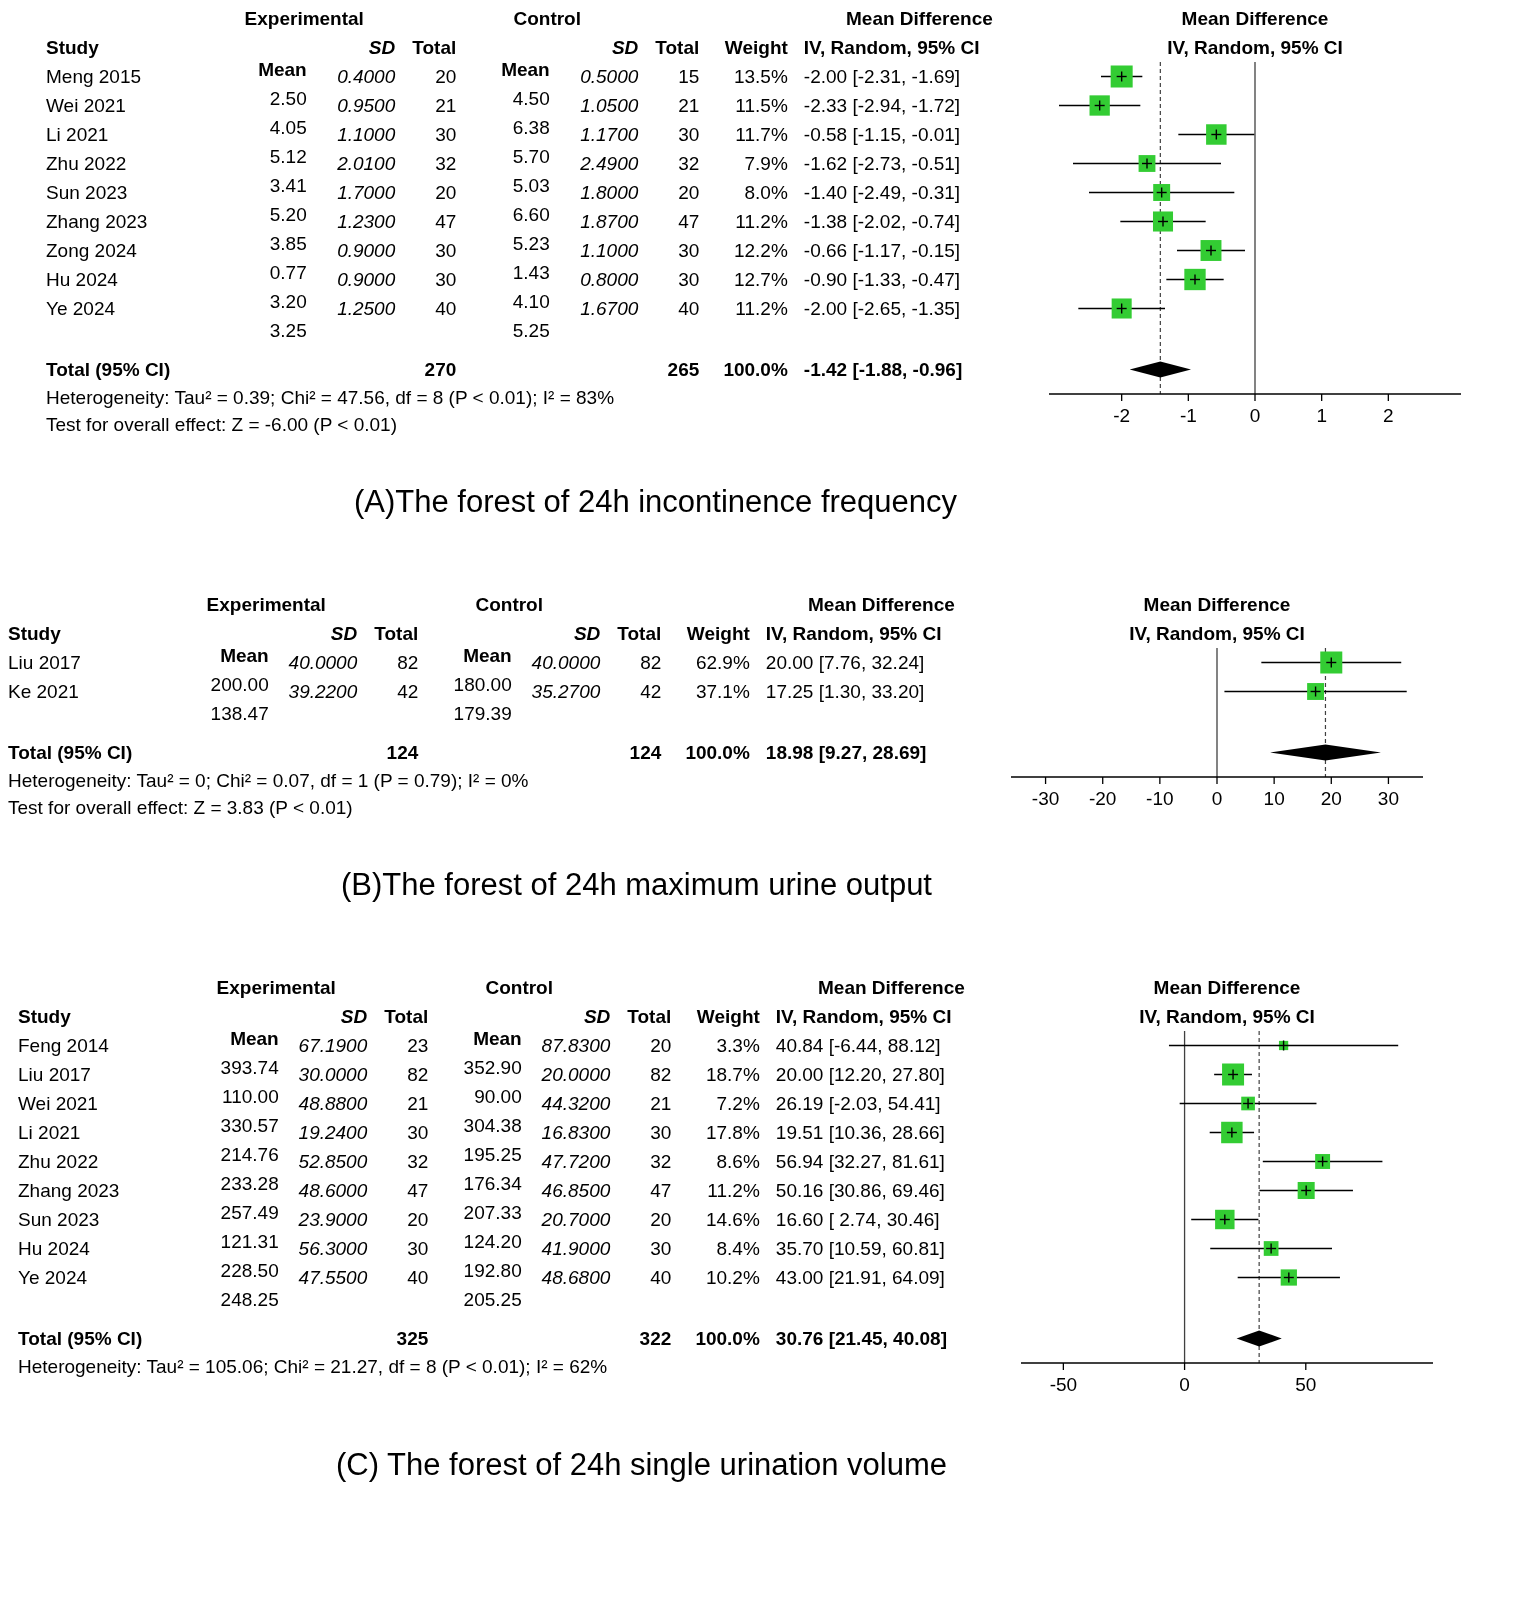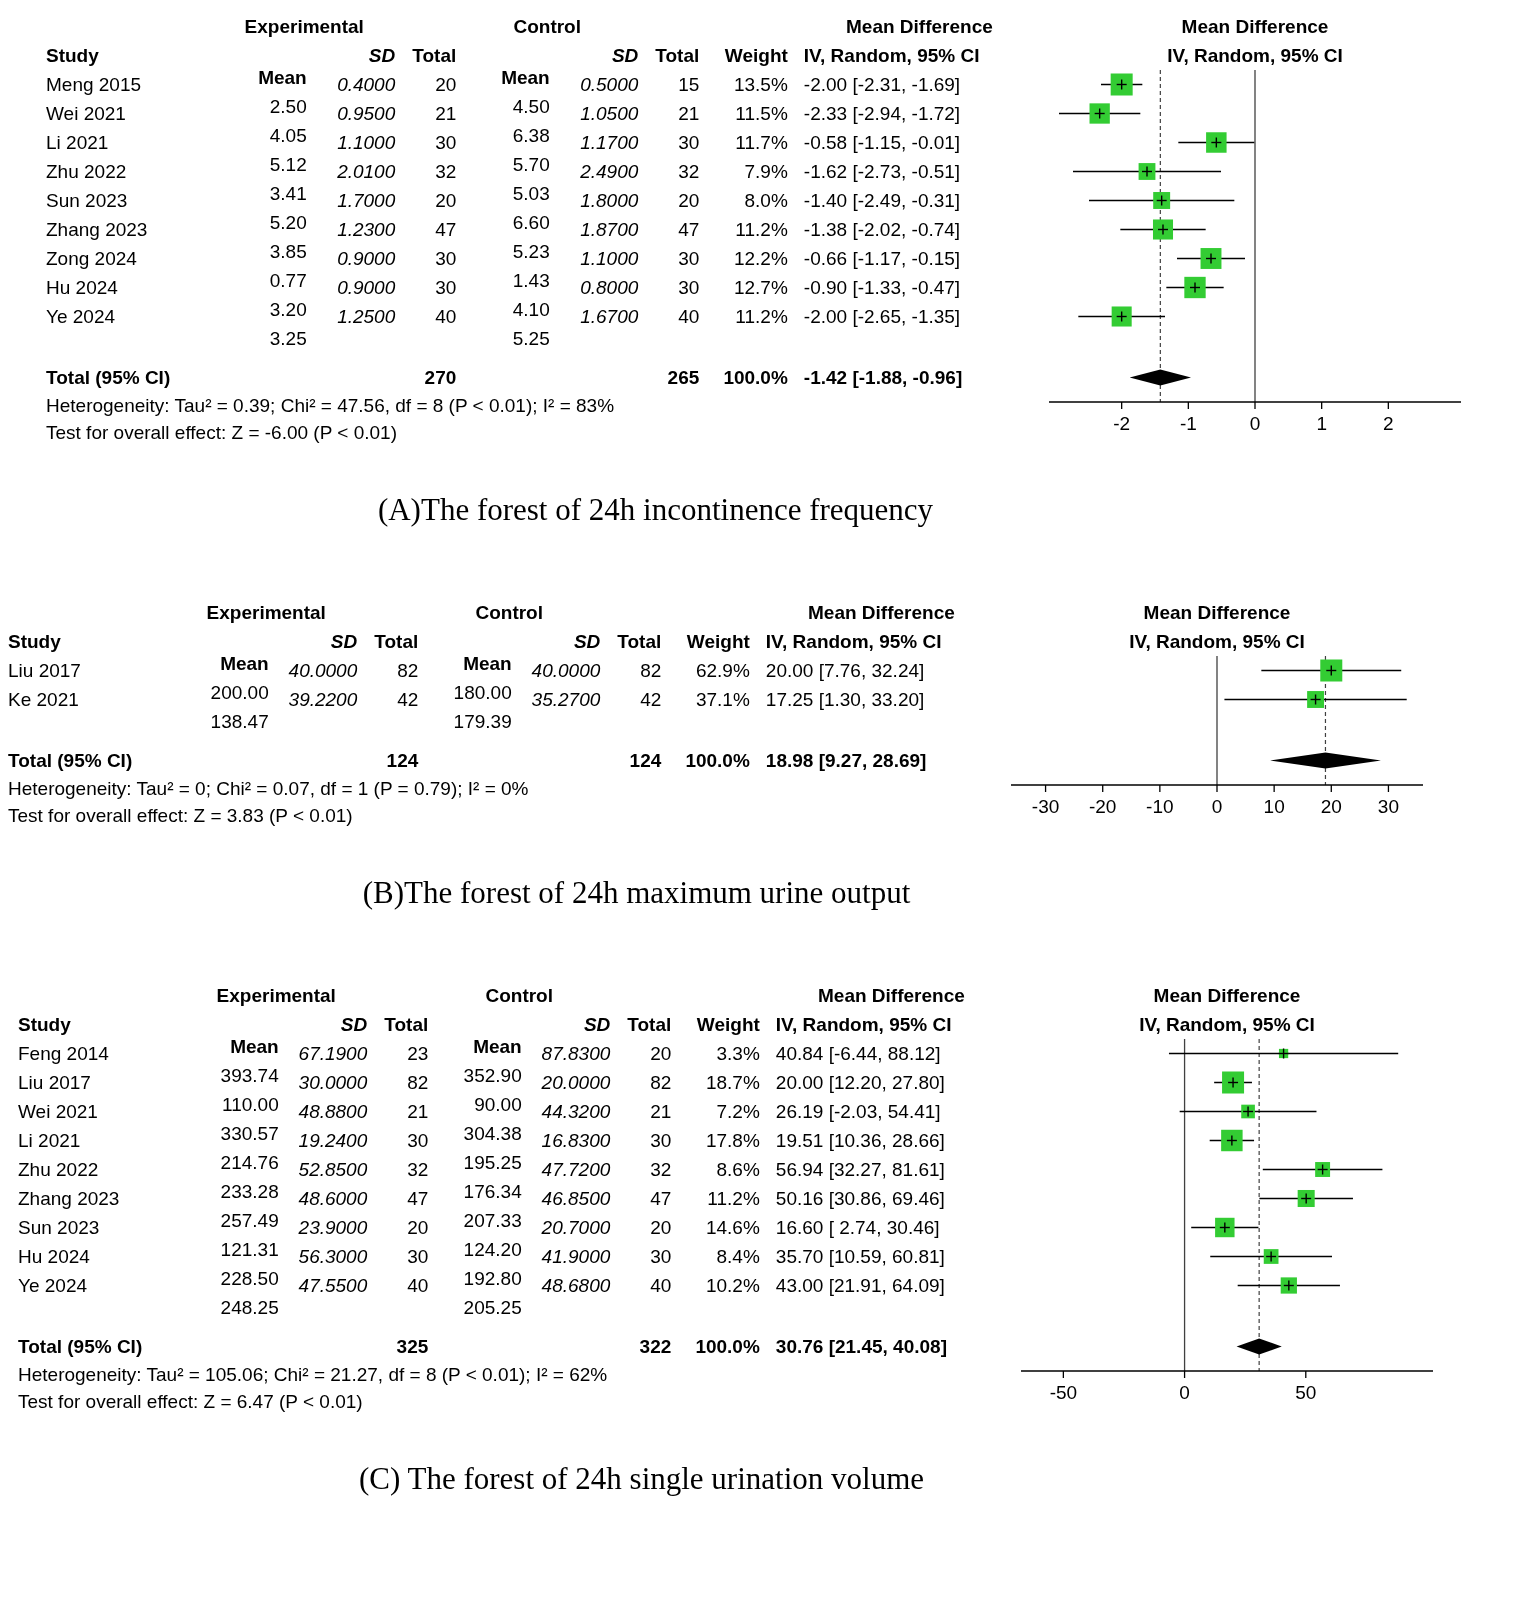--- a/index.html
+++ b/index.html
@@ -1,19 +1,19 @@
 <!DOCTYPE html>
 <html><head>
 <meta charset="utf-8">
 <style>
   html,body{margin:0;padding:0;background:#ffffff;}
   .page{
     width:1265px;
     box-sizing:border-box;
-    padding:12px 0 10px 8px;
+    padding:4px 0 10px 8px;
     font-family:"Liberation Sans",sans-serif;
     font-size:19px;
     color:#000;
     background:#fff;
   }
   .panel{margin:0;}
   .panel.pad-a{padding-left:38px;}
   .panel.pad-c{padding-left:10px; margin-top:28px;}
   .forest{display:flex;align-items:flex-start;}
   .table{width:989px;flex:none;}
@@ -28,21 +28,21 @@
   .c-group{width:185px;text-align:center;}
   .num{text-align:right;}
   .center{text-align:center;}
   .grouphead,.colhead,.totalrow{font-weight:bold;}
   .spacer{height:32px;}
   .note{height:27px;line-height:27px;white-space:nowrap;}
   .plotwrap{width:440px;flex:none;}
   .plot-title,.plot-sub{height:29px;line-height:29px;text-align:center;font-weight:bold;}
   svg.plot{display:block;}
   .caption{
-    font-family:Liberation Serif, serif;
+    font-family:Liberation Sans, sans-serif;
     font-size:31px;
     text-align:center;
     margin:46px 0 70px 0;
     color:#000;
   }
   .caption.last{}
 </style>
 </head>
 <body>
 
@@ -475,21 +475,20 @@
           <div class="cell c-mean num"></div>
           <div class="cell c-sd num"></div>
           <div class="cell c-total num">325</div>
           <div class="cell c-mean num"></div>
           <div class="cell c-sd num"></div>
           <div class="cell c-total num">322</div>
           <div class="cell c-weight num">100.0%</div>
           <div class="cell c-ci">30.76 [21.45, 40.08]</div>
         </div>
         <div class="note">Heterogeneity: Tau² = 105.06; Chi² = 21.27, df = 8 (P &lt; 0.01); I² = 62%</div>
-        <div class="note">Test for overall effect: Z = 6.47 (P &lt; 0.01)</div>
       </div>
       <div class="plotwrap">
         <div class="plot-title">Mean Difference</div>
         <div class="plot-sub">IV, Random, 95% CI</div>
         <svg class="plot" width="440" height="370" viewBox="0 0 440 370">
             <line x1="177.57575757575756" y1="0" x2="177.57575757575756" y2="332" stroke="#404040" stroke-width="1.3"></line>
             <line x1="252.14545454545456" y1="0" x2="252.14545454545456" y2="332" stroke="#404040" stroke-width="1.2" stroke-dasharray="4,3"></line>
             <line x1="161.96363636363637" y1="14.5" x2="391.20000000000005" y2="14.5" stroke="#000000" stroke-width="1.5"></line>
             <rect x="271.9608939045258" y="9.879075722707569" width="9.241848554584864" height="9.241848554584864" fill="#33cc33"></rect>
             <line x1="276.5818181818182" y1="9.5" x2="276.5818181818182" y2="19.5" stroke="#000" stroke-width="1.4"></line>

